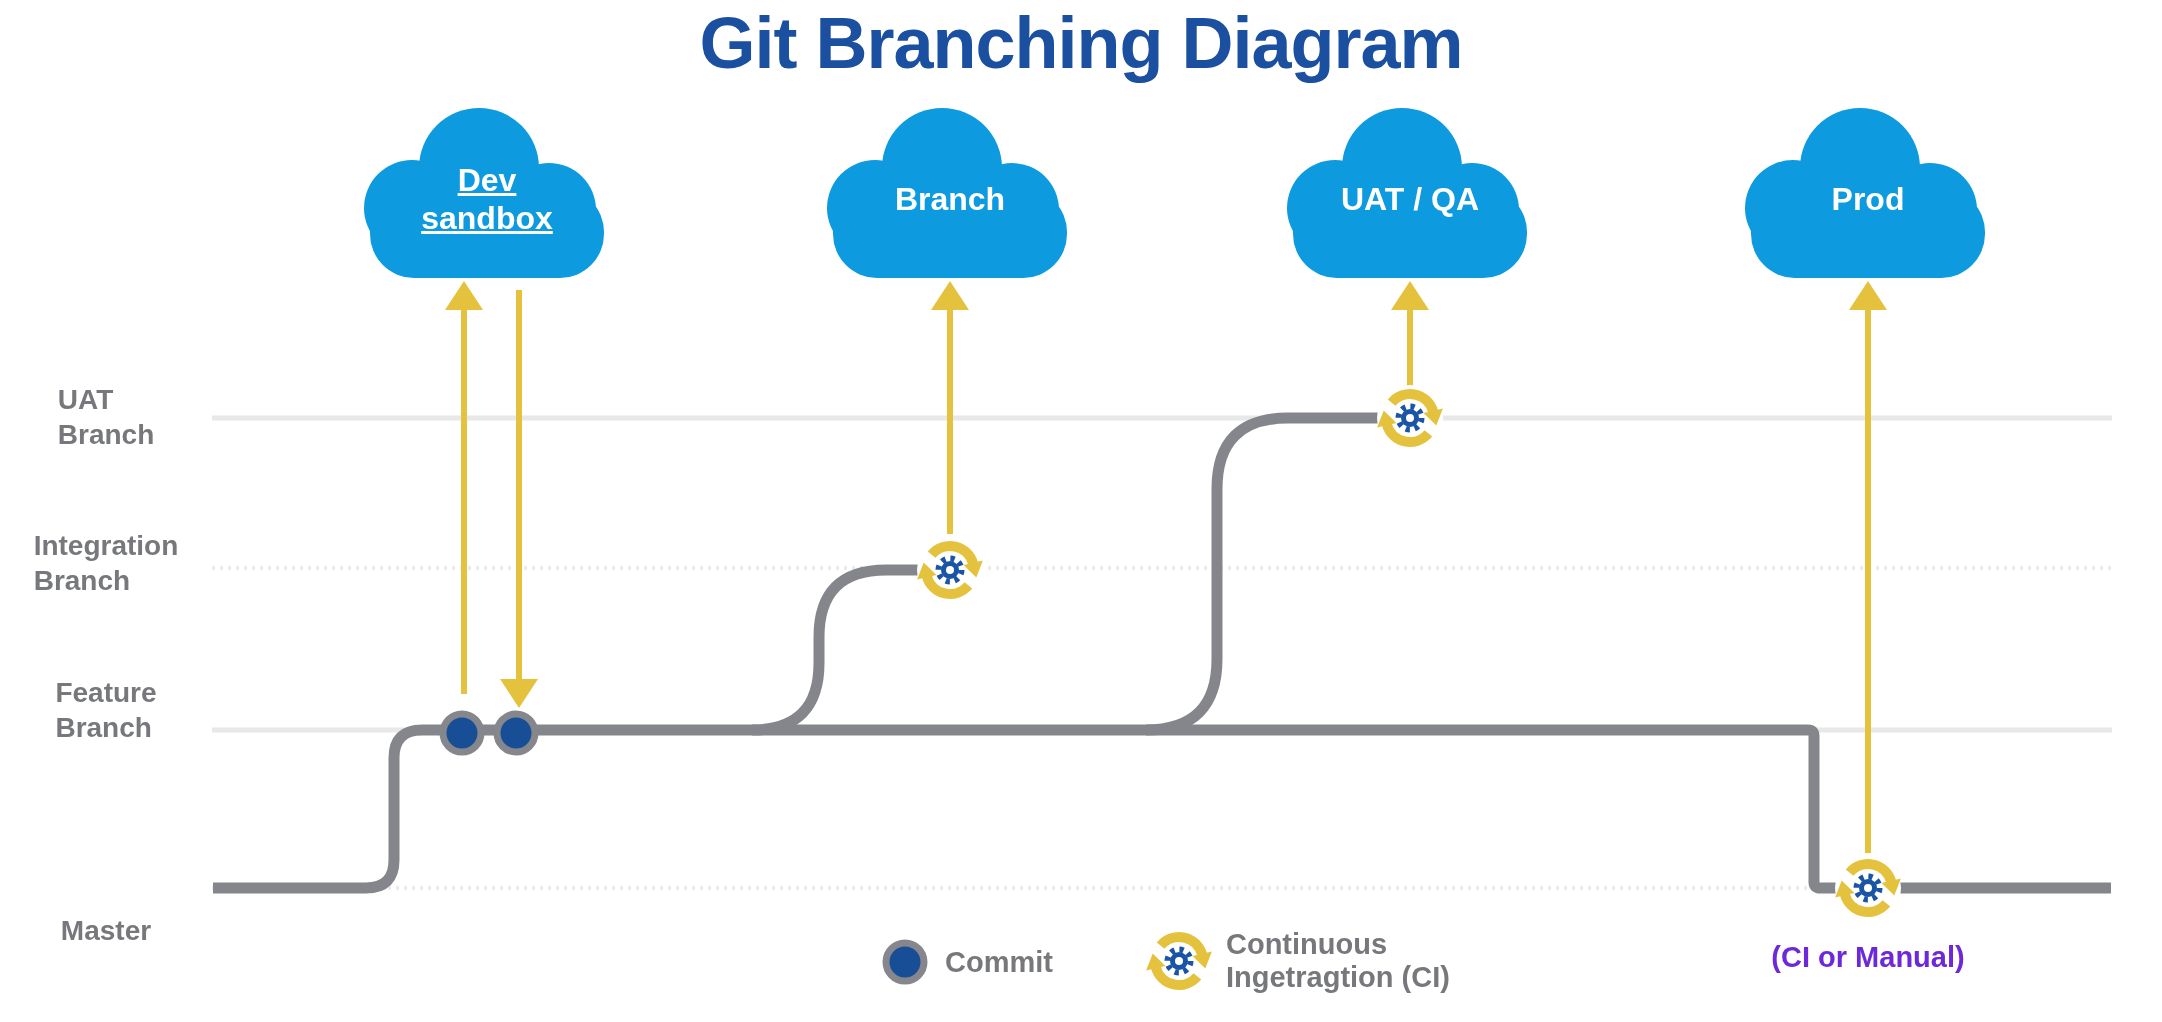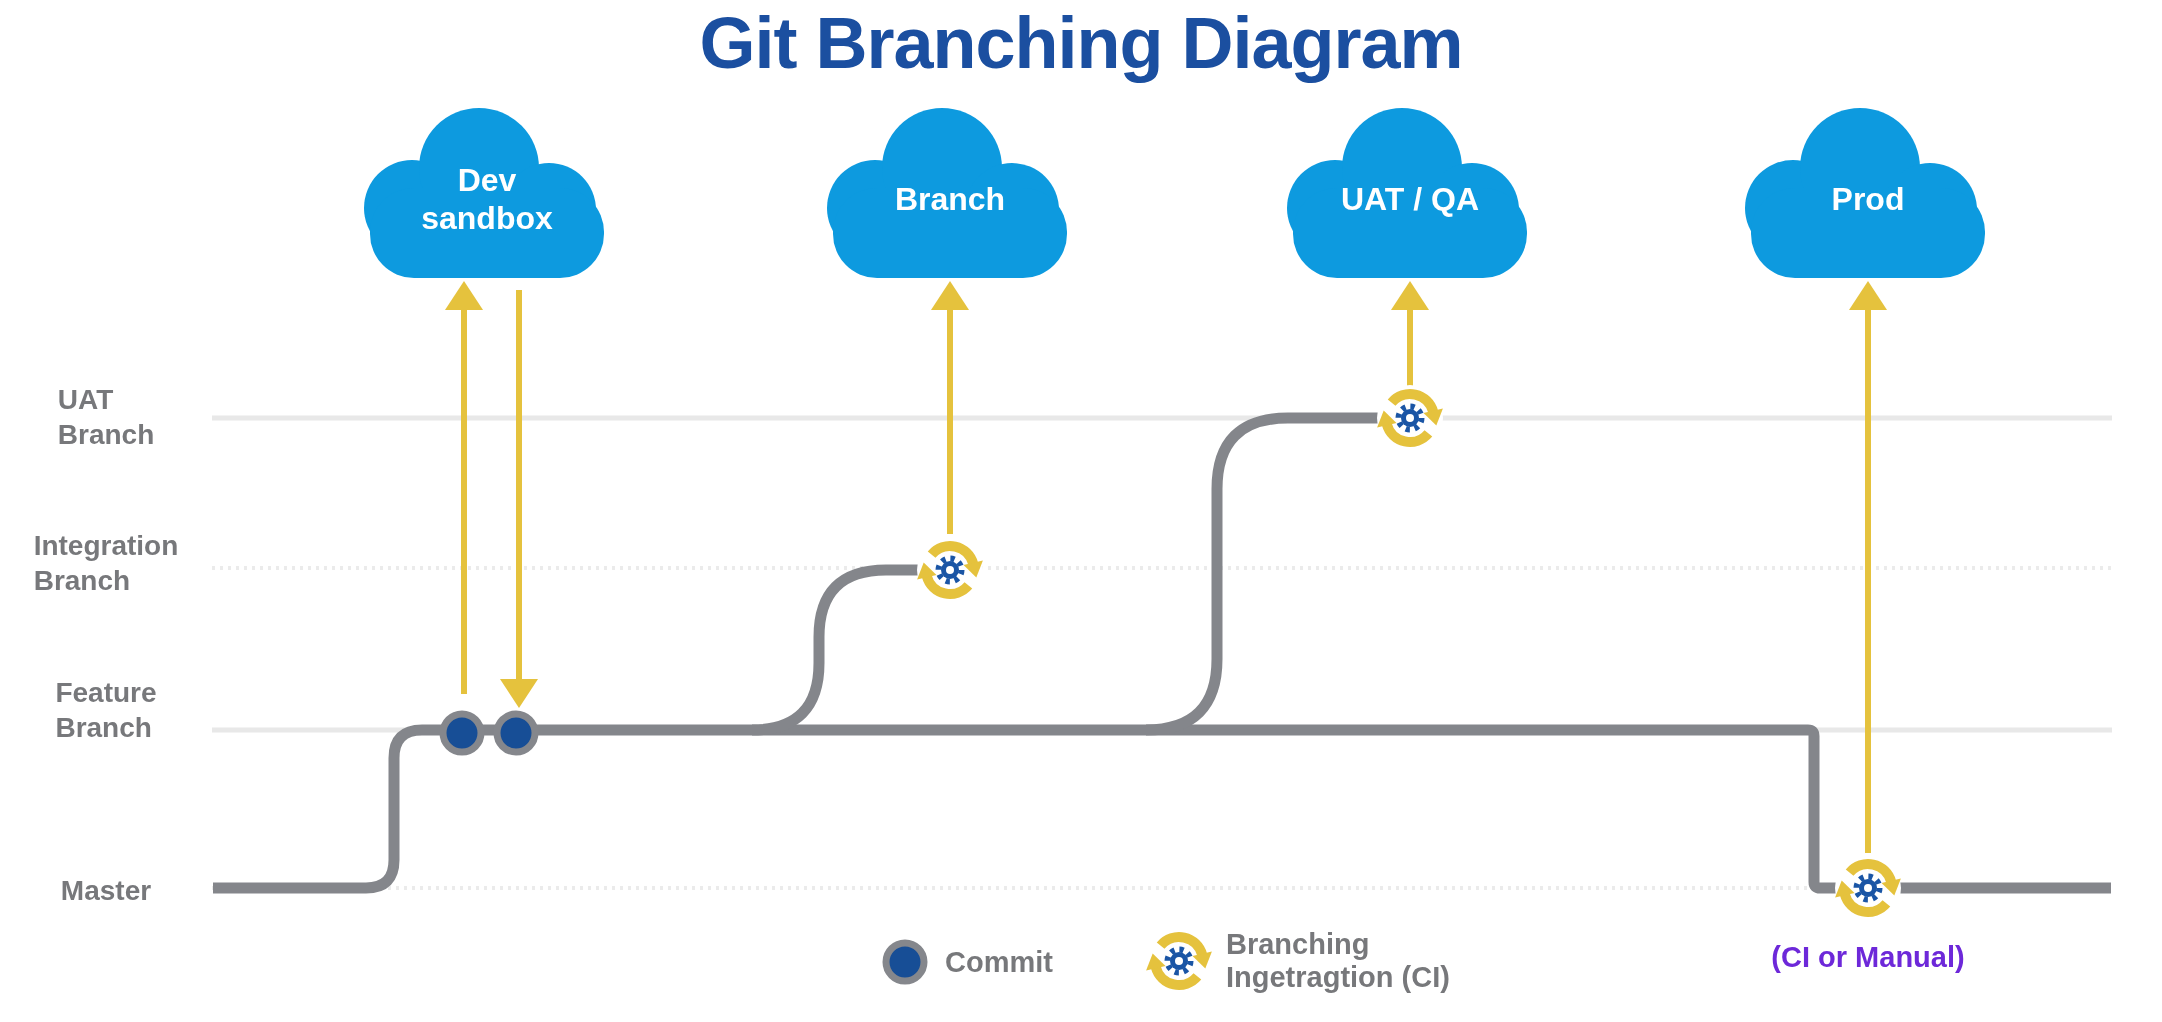--- a/index.html
+++ b/index.html
@@ -128,32 +128,32 @@
       <use href="#ci-icon-shape" x="1410" y="418"></use>
       <use href="#ci-icon-shape" x="1868" y="888"></use>
     </g>
 
     <g>
       <use href="#commit-shape" x="905" y="962"></use>
       <use href="#ci-icon-shape" x="1179" y="961"></use>
     </g>
   </svg>
 
-  <div class="cloud-label" style="left:367px;">Dev
+  <div class="cloud-label" style="left:367px;text-decoration:underline;">Dev
 sandbox</div>
   <div class="cloud-label" style="left:830px;">Branch</div>
   <div class="cloud-label" style="left:1748px;">Prod</div>
   <div class="cloud-label" style="left:1290px;">UAT / QA</div>
 
   <div class="branch-label" style="top:362px;">UAT
 Branch</div>
   <div class="branch-label" style="top:508px;">Integration
 Branch</div>
   <div class="branch-label" style="top:655px;">Feature
 Branch</div>
-  <div class="branch-label" style="top:835px;">Master</div>
+  <div class="branch-label" style="top:875px;">Master</div>
 
   <div class="legend-text legend-commit-label">Commit</div>
-  <div class="legend-text legend-ci-label">Branching
+  <div class="legend-text legend-ci-label">Continuous
 Ingetragtion (CI)</div>
   <div class="legend-text legend-manual-label">(CI or Manual)</div>
 
 </div>
 
 </body></html>

